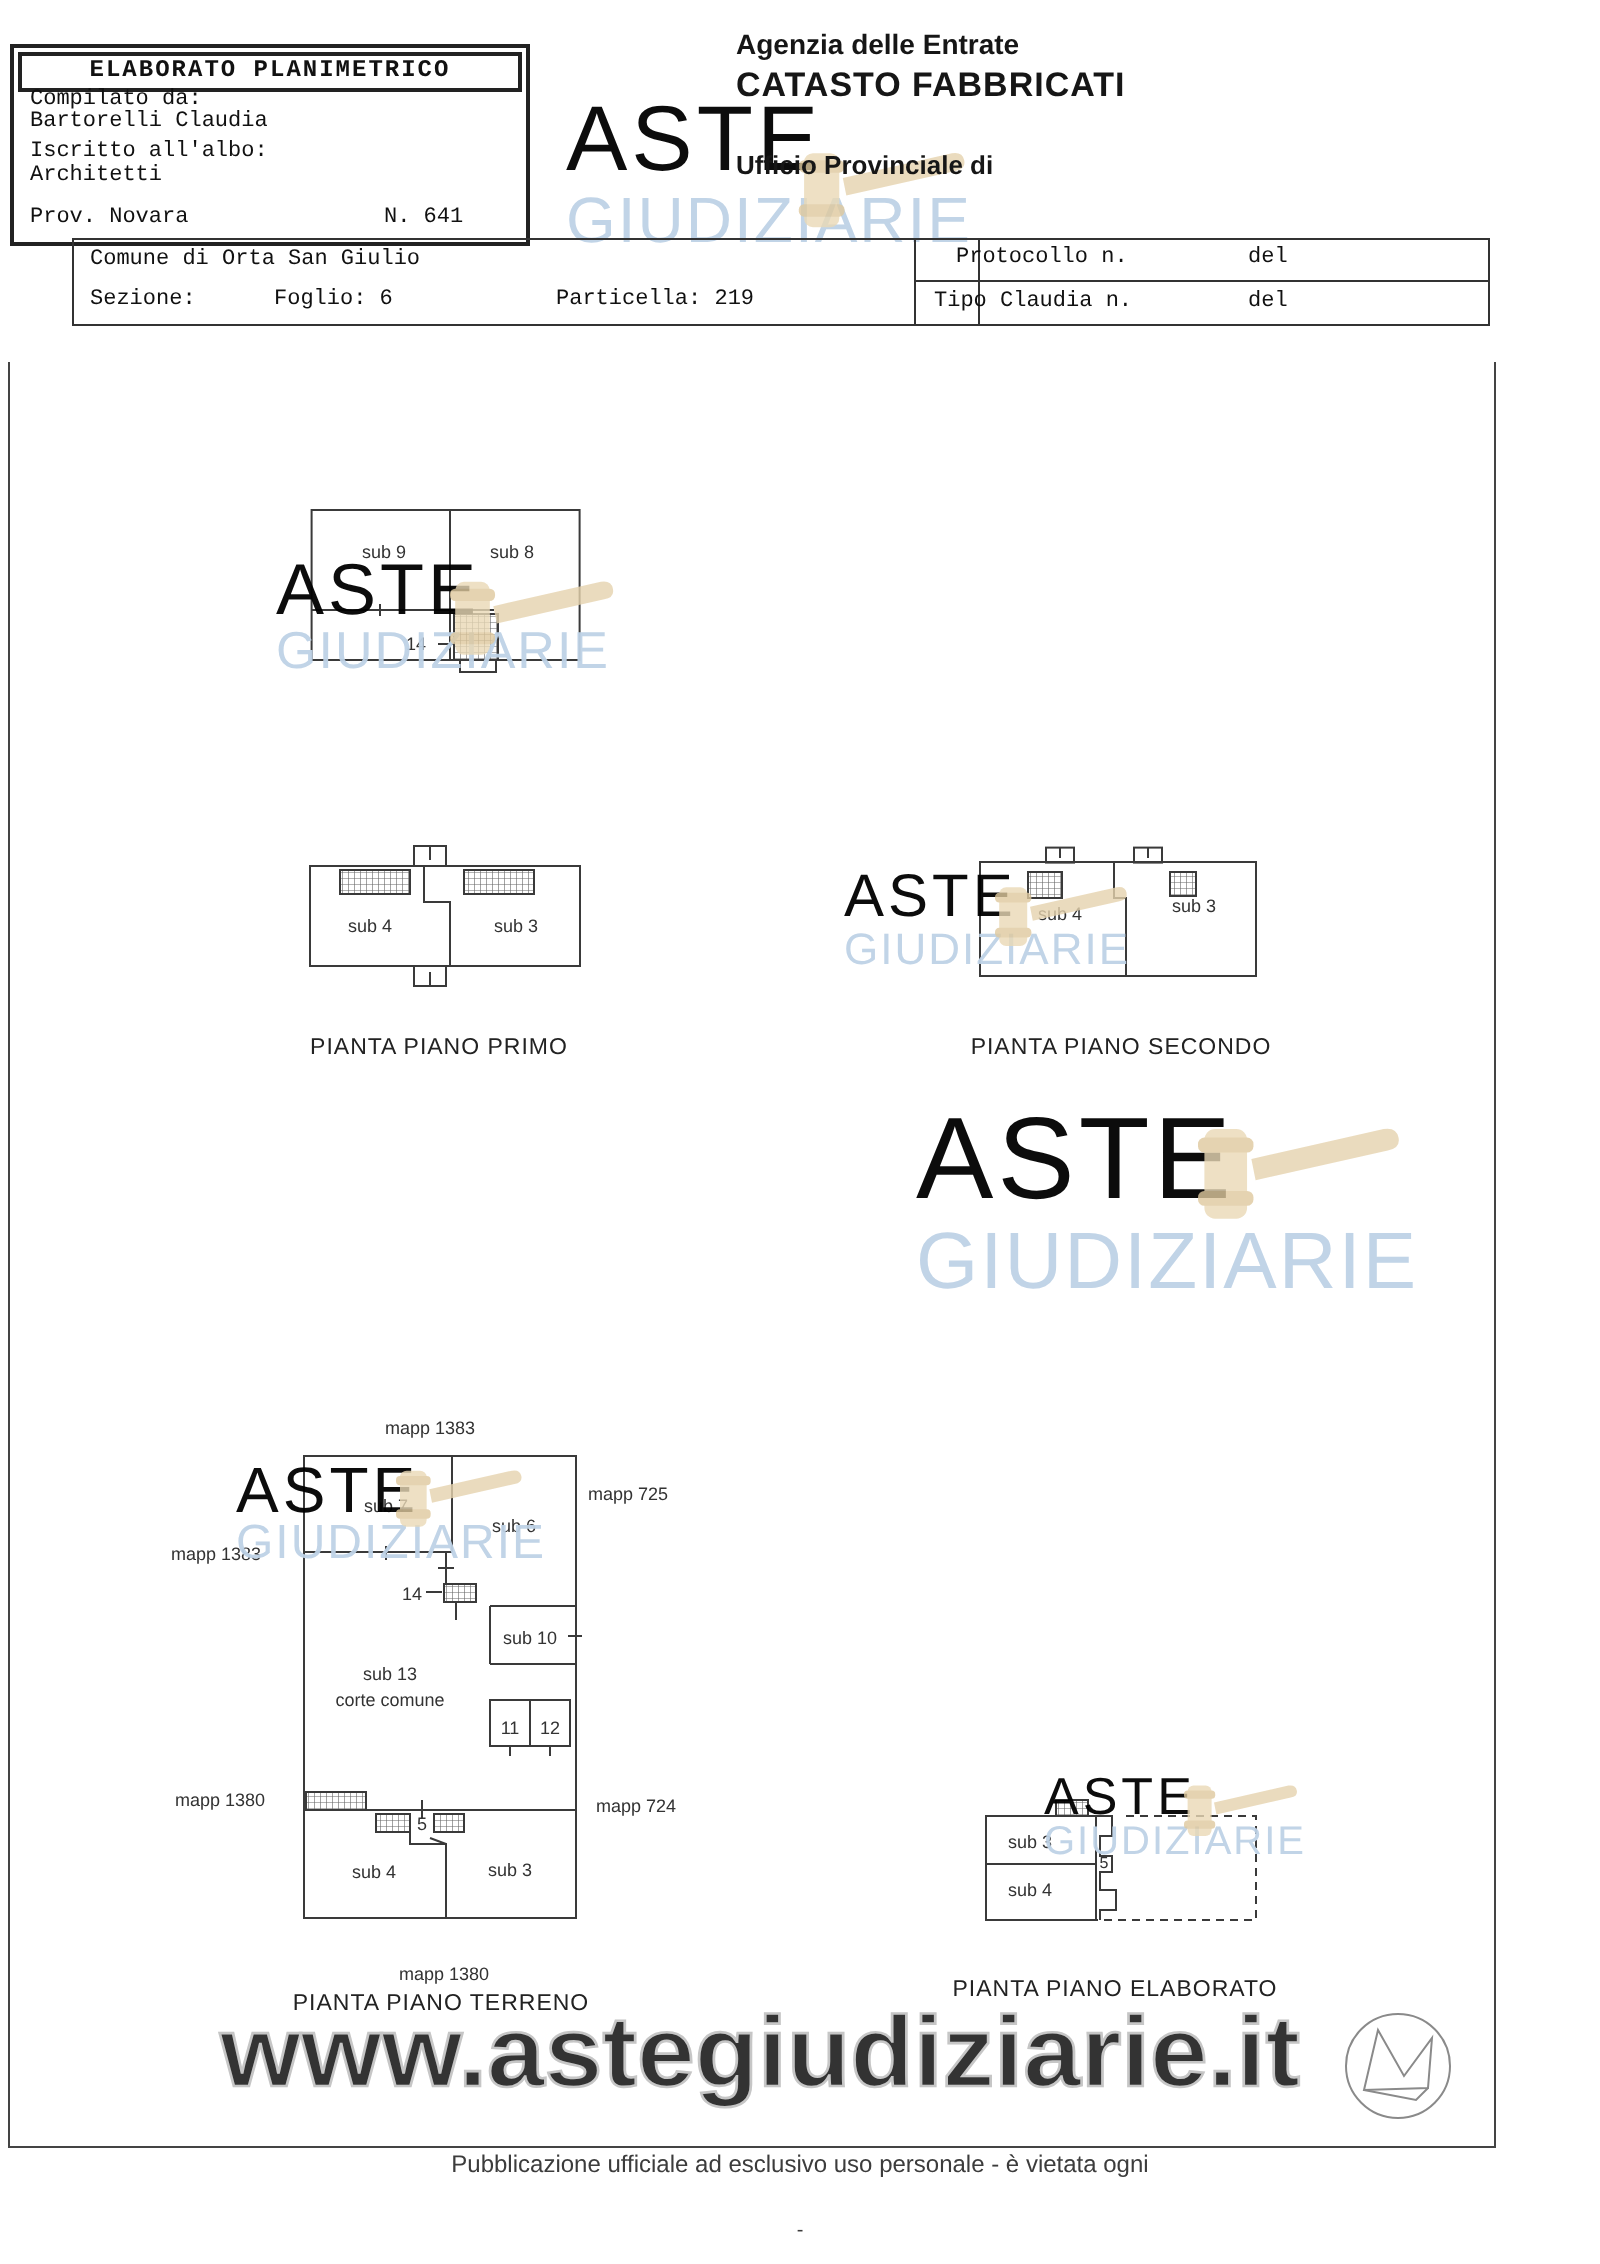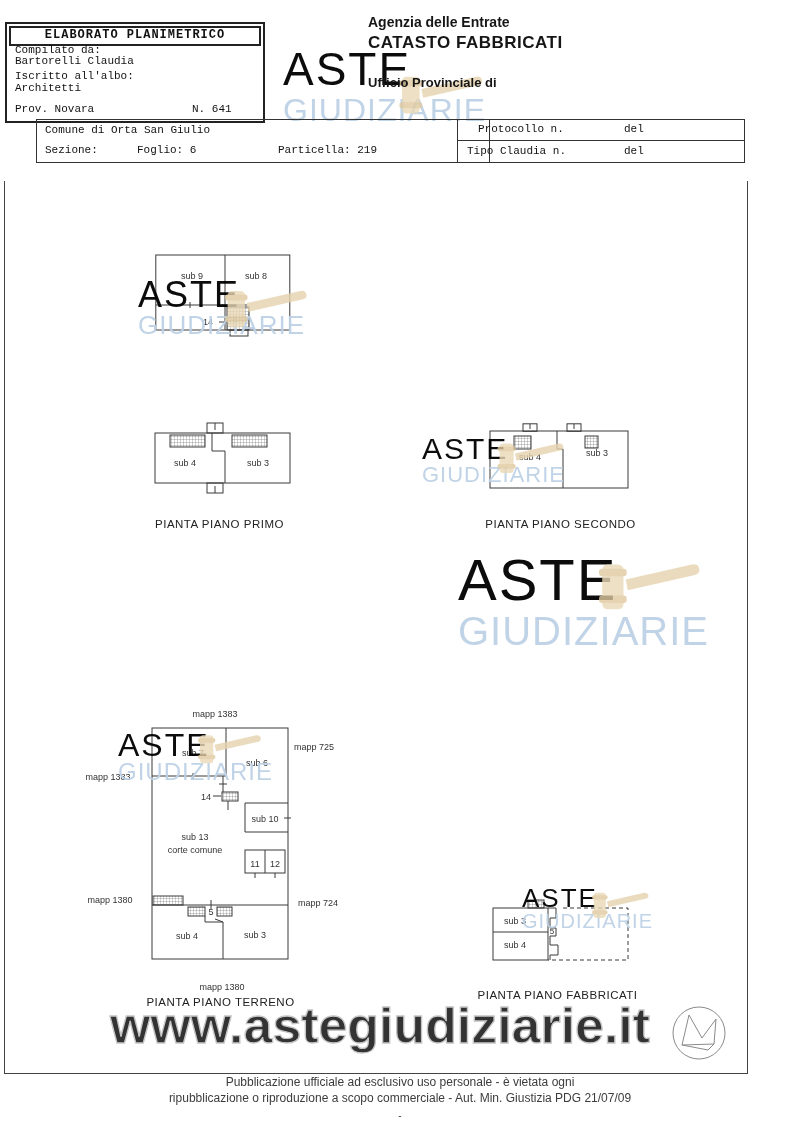--- a/index.html
+++ b/index.html
@@ -214,37 +214,36 @@
   <svg class="abs" style="left:478px;top:883px;" width="170" height="90">
     <rect x="15" y="25" width="55" height="52" fill="none" stroke="#3a3a3a"></rect>
     <line x1="15" y1="49" x2="70" y2="49" stroke="#3a3a3a"></line>
     <rect x="50" y="17" width="16" height="8" fill="url(#hatch)" stroke="#3a3a3a"></rect>
     <path d="M70 25 H78 V35 H72 V45 H78 V53 H72 V62 H80 V72 H72 V77" fill="none" stroke="#3a3a3a"></path>
     <path d="M85 25 H150 V77 H70" fill="none" stroke="#3a3a3a" stroke-dasharray="4 3"></path>
     <text x="37" y="41" font-size="9" text-anchor="middle">sub 3</text>
     <text x="37" y="65" font-size="9" text-anchor="middle">sub 4</text>
     <text x="74" y="51" font-size="8" text-anchor="middle">5</text>
   </svg>
-  <div class="abs plan-title" style="left:470px;top:989px;width:175px;">PIANTA PIANO FABBRICATI</div>
+  <div class="abs plan-title" style="left:470px;top:989px;width:175px;">PIANTA PIANO ELABORATO</div>
 
   <div class="abs wm" style="left:522px;top:886px;">
     <span class="aste" style="font-size:26px;">ASTE</span>
     <span class="giud" style="font-size:20px;">GIUDIZIARIE</span>
   </div>
   <svg class="abs gavel" style="left:586px;top:888px;" width="66" height="36">
       <use href="#gavel"></use>
     </svg>
 
   <svg class="abs" style="left:108px;top:998px;" width="545" height="60">
     <text x="272" y="45" text-anchor="middle" font-size="50" font-weight="bold" fill="none" stroke="#c6c6c6" stroke-width="1.3" textLength="540" lengthAdjust="spacingAndGlyphs">www.astegiudiziarie.it</text>
   </svg>
 
   <svg class="abs" style="left:668px;top:1002px;" width="62" height="62">
     <circle cx="31" cy="31" r="26" fill="none" stroke="#8a8a8a"></circle>
     <path d="M14 43 L21 13 L34 36 L48 17 L46 42 Z" fill="none" stroke="#8a8a8a"></path>
     <path d="M14 43 L40 48 L46 42" fill="none" stroke="#8a8a8a"></path>
   </svg>
 
   <div class="abs footer" style="top:1075px;">Pubblicazione ufficiale ad esclusivo uso personale - è vietata ogni</div>
-  <div class="abs footer" style="top:1091px;">ripubblicazione o riproduzione a scopo commerciale - Aut. Min. Giustizia PDG 21/07/09</div>
   <div class="abs footer" style="top:1110px;font-size:10px;">-</div>
 
 </div>
 
 </body></html>

